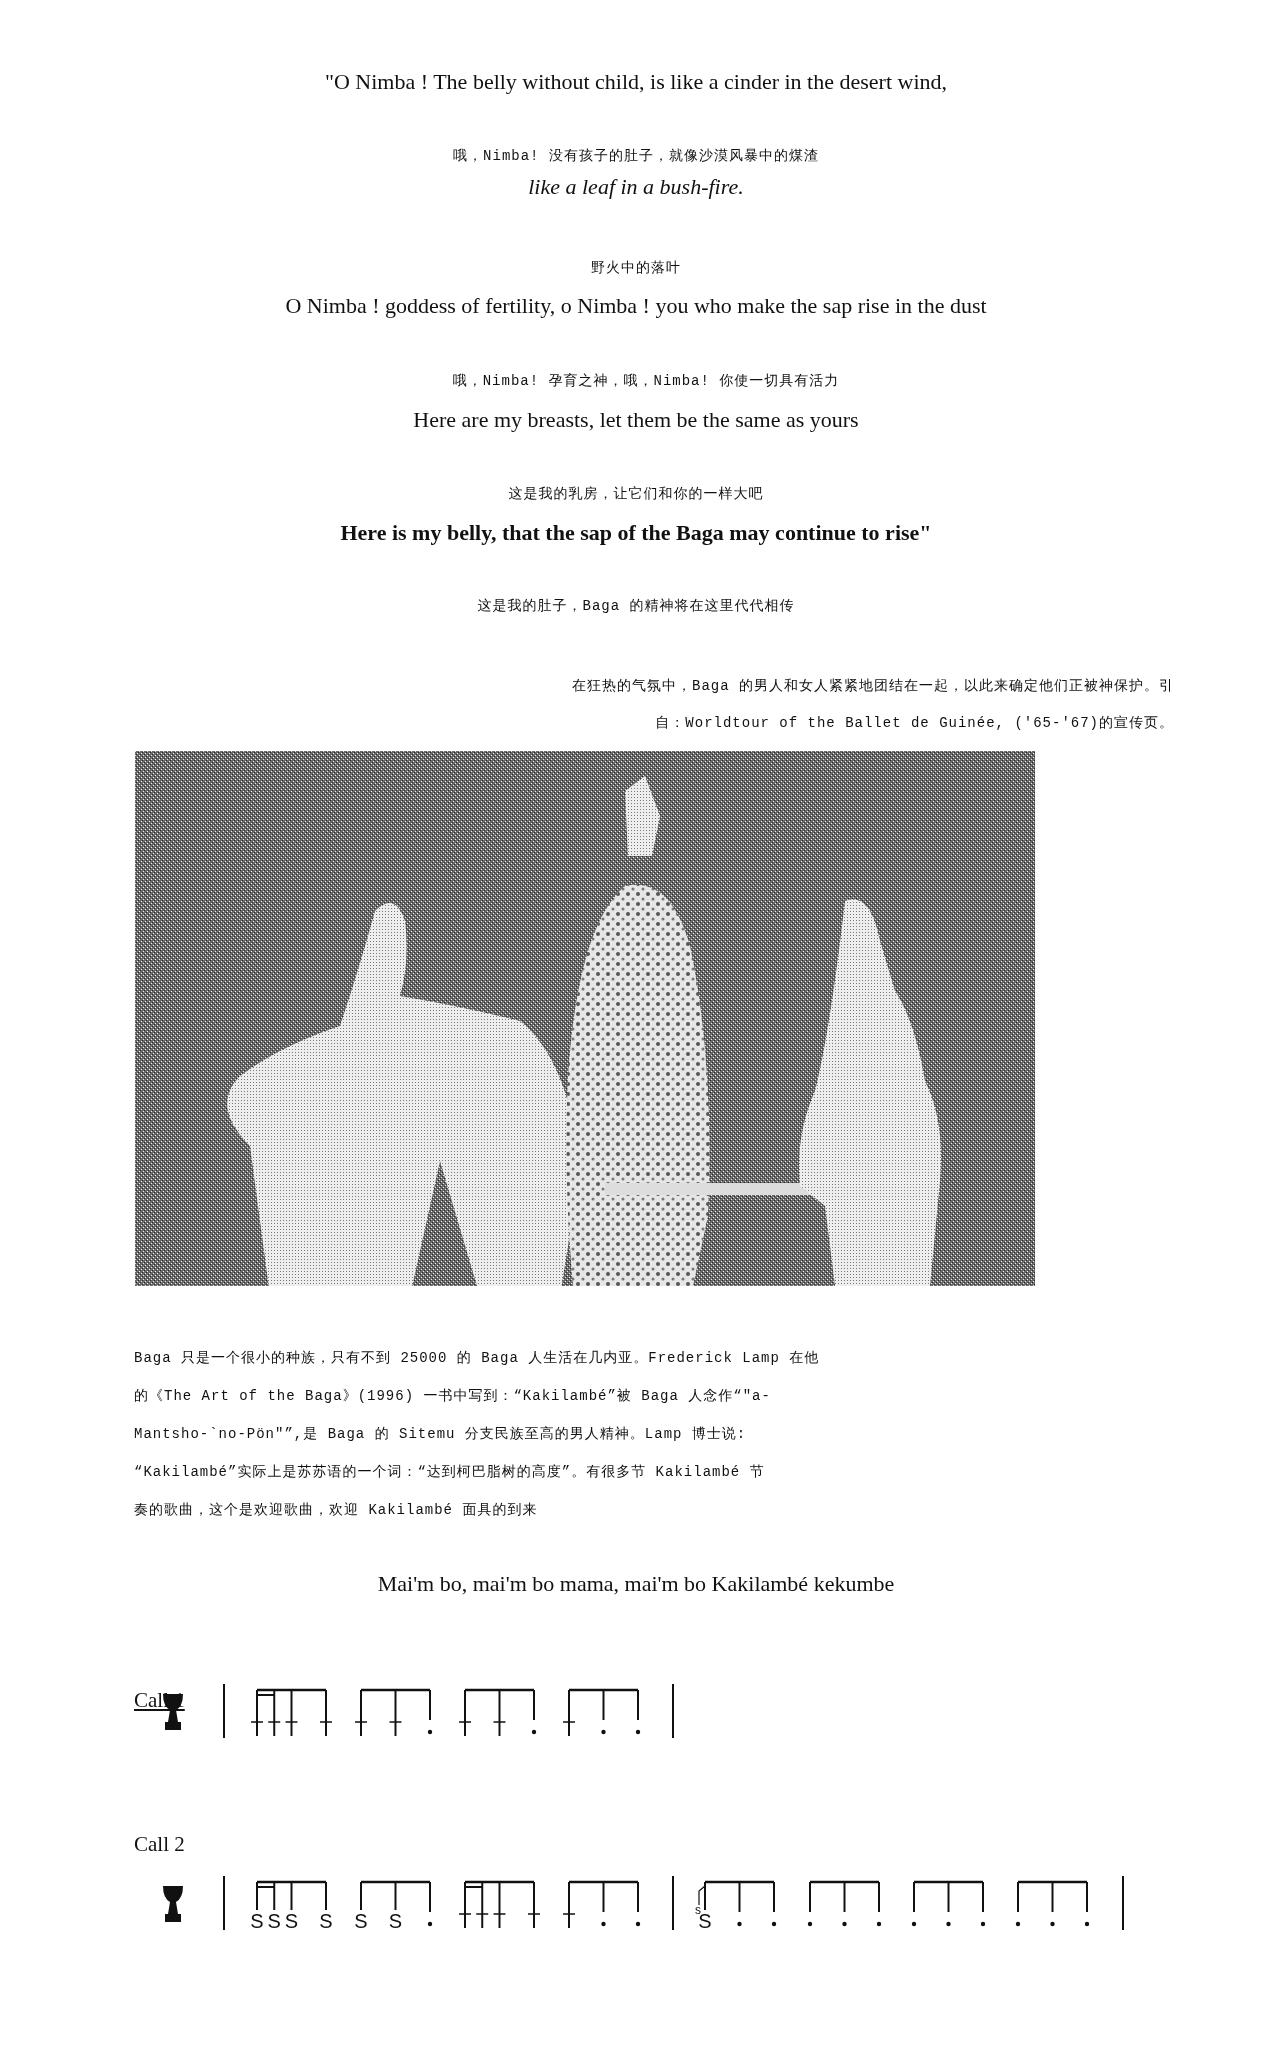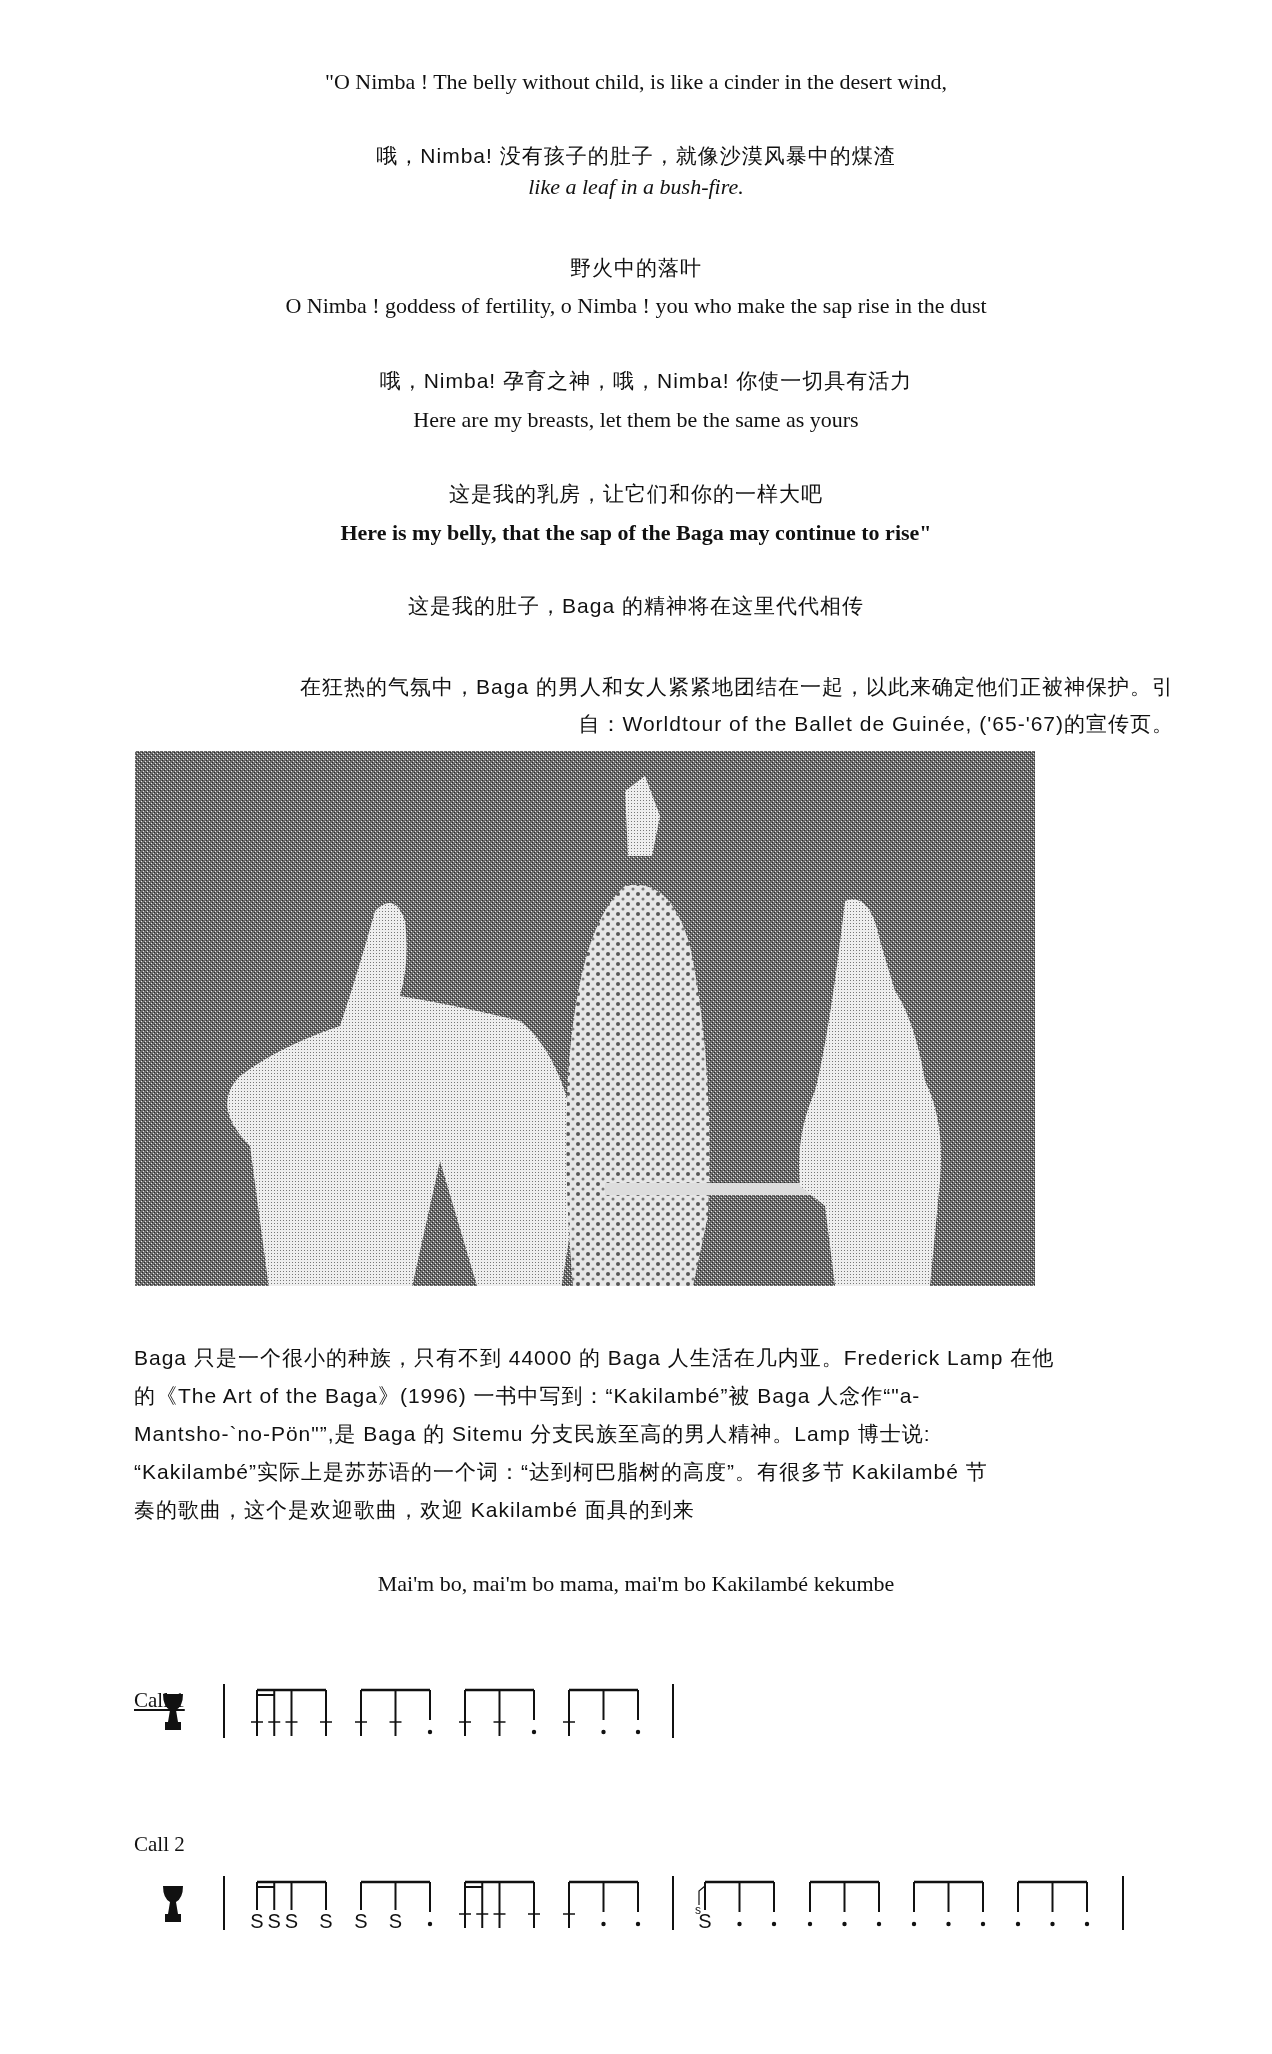--- a/index.html
+++ b/index.html
@@ -1,20 +1,20 @@
 <!DOCTYPE html>
 <html><head>
 <meta charset="utf-8">
 <style>
   html, body { margin:0; padding:0; background:#ffffff; }
   body { width:1272px; height:2054px; position:relative; overflow:hidden;
          font-family:"Liberation Serif", "DejaVu Serif", serif; color:#111; }
   .line { position:absolute; left:0; width:1272px; text-align:center;
           font-size:22px; line-height:28px; white-space:nowrap; }
-  .zh { font-family:Liberation Sans, sans-serif; font-size:21px; letter-spacing:1px; }
+  .zh { font-family:Liberation Mono, monospace; font-size:14px; letter-spacing:1px; }
   .para { position:absolute; left:134px; width:1036px; font-size:21px; line-height:38px;
           text-align:justify; }
   .para .pl { display:block; height:38px; white-space:nowrap; }
   .cite { position:absolute; left:134px; width:1040px; font-size:21px; line-height:37px; }
   .cite .pl { display:block; white-space:nowrap;text-align:right; }
   .photo { position:absolute; left:135px; top:751px; width:900px; height:535px; }
   .call-label { position:absolute; left:134px; font-size:21px; }
   .notation { position:absolute; left:0; top:0; }
 </style>
 </head>
@@ -62,21 +62,21 @@
   <path d="M240 160 q20 -20 30 10 q5 40 -5 75 q60 10 120 25 q50 40 60 150 l-20 125 l-80 0 l-40 -135 l-30 135 l-140 0 l-20 -150 q-40 -40 -10 -70 q40 -30 100 -50 q20 -60 35 -115 z" fill="url(#light)"></path>
 
   <path d="M490 40 l20 -15 l15 40 l-8 40 l-24 0 z" fill="url(#light)"></path>
   <path d="M490 135 q45 -10 65 60 q25 120 18 270 l-15 70 l-120 0 q-10 -110 -5 -210 q10 -150 57 -190 z" fill="url(#spotted)"></path>
   <rect x="470" y="432" width="210" height="12" fill="#ddd"></rect>
 
   <path d="M710 150 q25 -10 35 40 l15 50 q20 30 30 90 q20 40 15 100 l-10 105 l-95 0 l-10 -80 l-25 -20 q-5 -50 15 -95 q15 -60 30 -190 z" fill="url(#light)"></path>
 </svg>
 
 <div class="para" style="top:1339px;">
-  <span class="pl zh">Baga  只是一个很小的种族，只有不到  44000  的  Baga  人生活在几内亚。Frederick Lamp  在他</span>
+  <span class="pl zh">Baga  只是一个很小的种族，只有不到  25000  的  Baga  人生活在几内亚。Frederick Lamp  在他</span>
   <span class="pl zh">的《The Art of the Baga》(1996)  一书中写到：“Kakilambé”被  Baga  人念作“"a-</span>
   <span class="pl zh">Mantsho-`no-Pön"”,是  Baga  的  Sitemu  分支民族至高的男人精神。Lamp  博士说:</span>
   <span class="pl zh">“Kakilambé”实际上是苏苏语的一个词：“达到柯巴脂树的高度”。有很多节  Kakilambé 节</span>
   <span class="pl zh">奏的歌曲，这个是欢迎歌曲，欢迎  Kakilambé 面具的到来</span>
 </div>
 
 <div class="line" style="top:1570px;">Mai'm bo, mai'm bo mama, mai'm bo Kakilambé kekumbe</div>
 
 <div class="call-label" style="top:1688px;text-decoration:underline;">Call 1</div>
 <div class="call-label" style="top:1832px;">Call 2</div>

